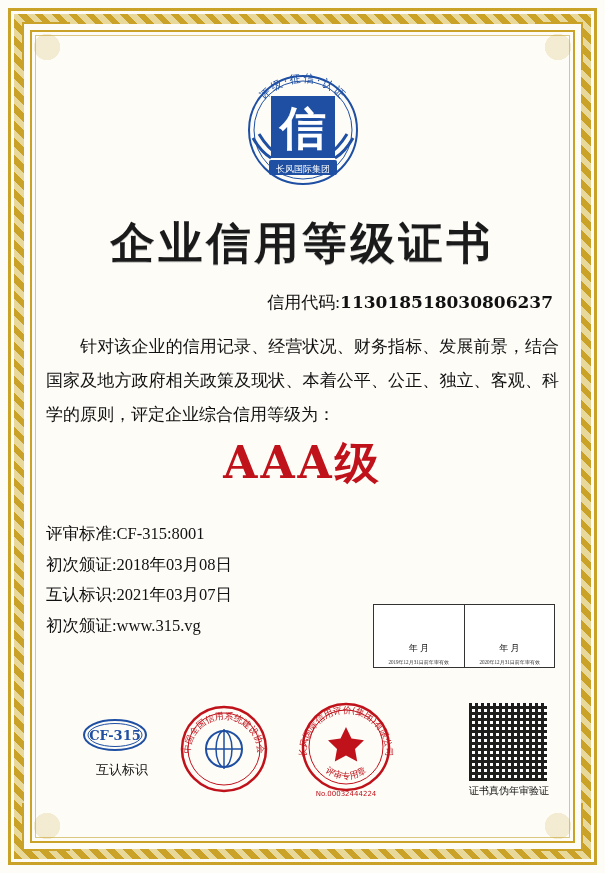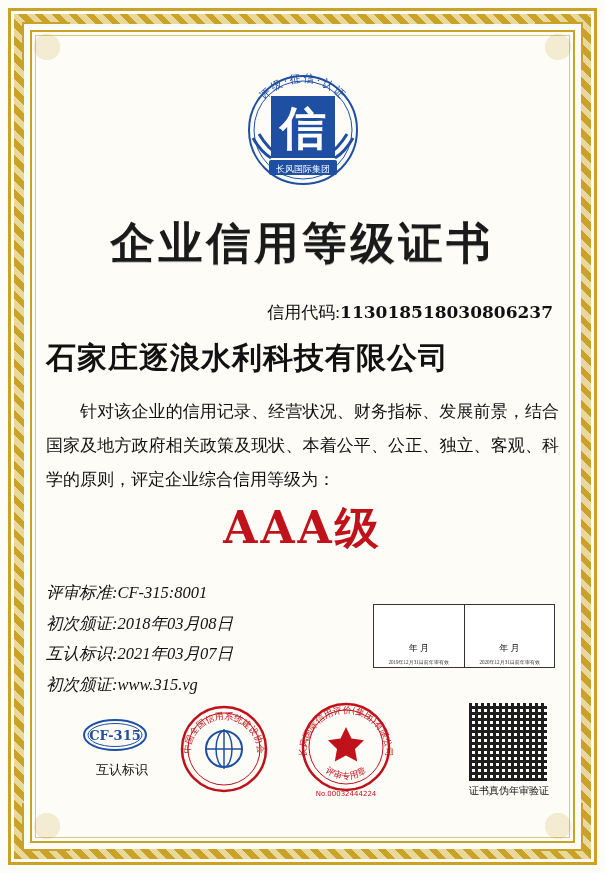--- a/index.html
+++ b/index.html
@@ -71,21 +71,21 @@
     font-weight:bold;
     letter-spacing:4px;
     color:#1a1a1a;
     margin-top:14px;
     text-shadow:0 1px 0 #bbb;
   }
   .code-line{
     text-align:right;
     font-size:17px;
     color:#111;
-    margin-top:28px;
+    margin-top:18px;
     padding-right:6px;
     font-family:"Liberation Serif", serif;
   }
   .code-line b{font-family:"DejaVu Serif",serif;}
   .company{
     font-size:30px;
     font-weight:bold;
     color:#111;
     margin-top:14px;
     letter-spacing:1px;
@@ -102,26 +102,25 @@
   .grade{
     text-align:center;
     color:#c0121b;
     font-weight:bold;
     font-size:44px;
     letter-spacing:3px;
     margin-top:2px;
     font-family:"DejaVu Serif", serif;
   }
   .info-block{
-    margin-top:20px;
+    margin-top:26px;
     font-size:16.5px;
     line-height:1.85;
     color:#111;
     width:330px;
-    font-style:italic;
   }
   .info-block div{white-space:nowrap;}
 
   
   .review-box{
     position:absolute;
     right:4px;
     top:560px;
     width:180px;
     border:1px solid #333;
@@ -214,21 +213,20 @@
         </svg>
       </div>
     </div>
 
     <div class="title">企业信用等级证书</div>
 
     <div class="code-line">
       <span>信用代码:</span><b>113018518030806237</b>
     </div>
 
-    <div class="company">石家庄逐浪水利科技有限公司</div>
 
     <div class="para"><span class="indent"></span><span>针对该企业的信用记录、经营状况、财务指标、发展前景，结合国家及地方政府相关政策及现状、本着公平、公正、独立、客观、科学的原则，评定企业综合信用等级为：</span></div>
 
     <div class="grade">AAA级</div>
 
     <div class="info-block">
       <div>评审标准:CF-315:8001</div>
       <div>初次颁证:2018年03月08日</div>
       <div>互认标识:2021年03月07日</div>
       <div>初次颁证:www.315.vg</div>

